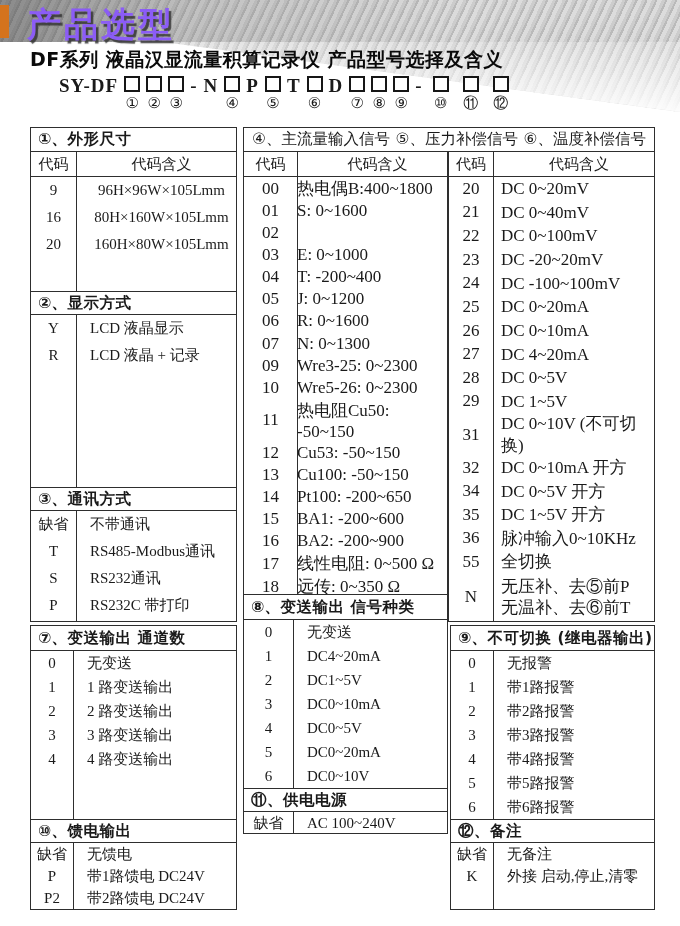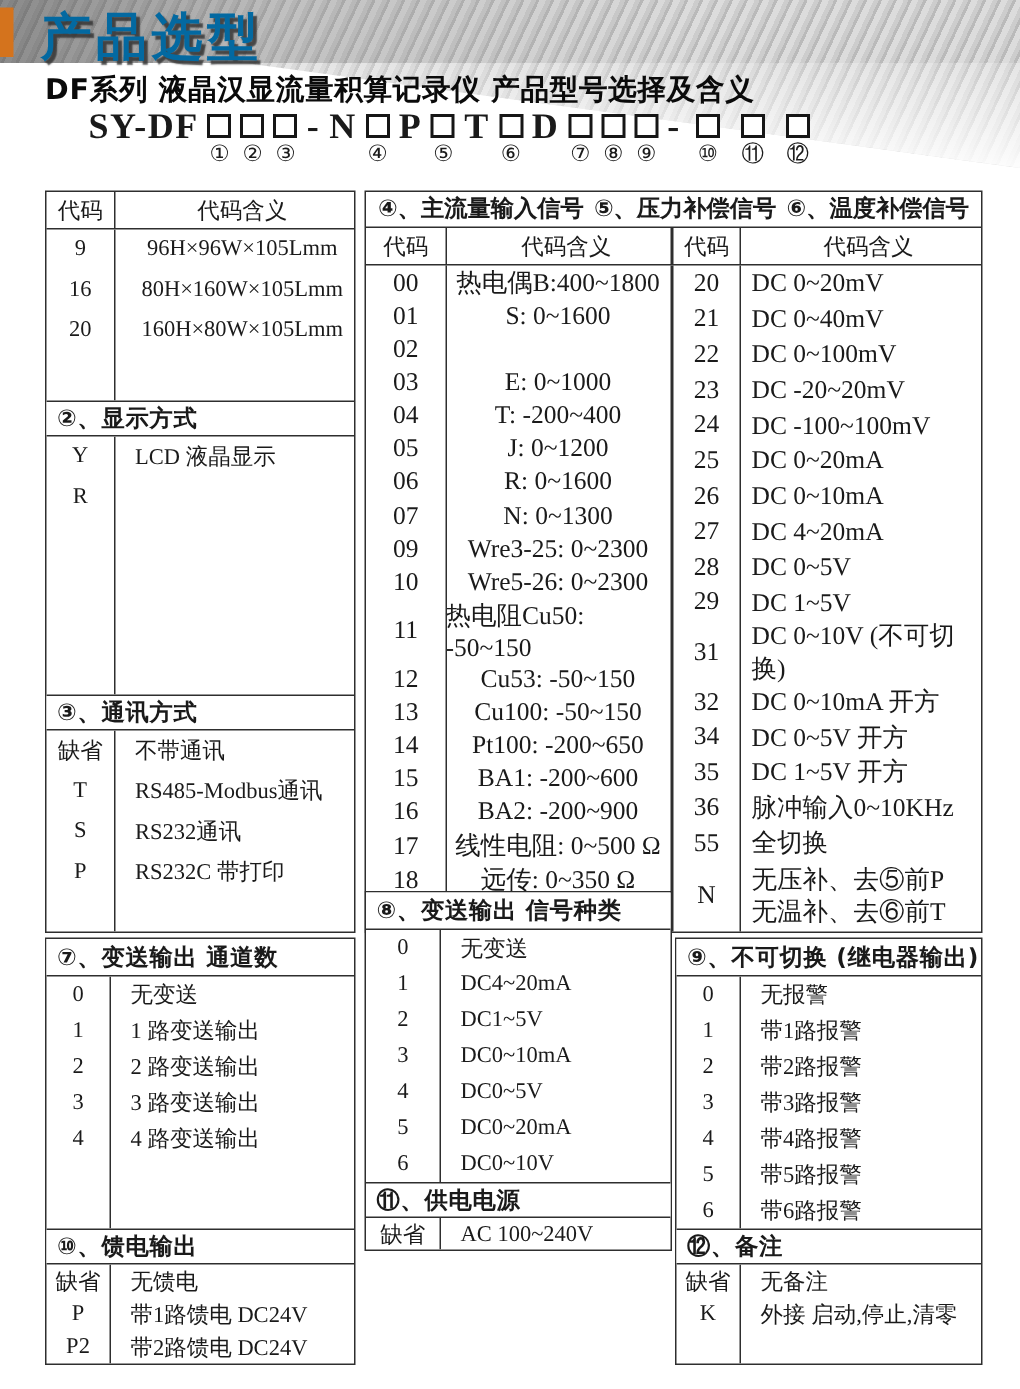--- a/index.html
+++ b/index.html
@@ -12,28 +12,28 @@
     background:
       linear-gradient(100deg, rgba(70,70,70,.55) 0%, rgba(130,130,130,.30) 28%, rgba(240,240,240,.05) 68%),
       repeating-linear-gradient(115deg,#b7b7b7 0 2px,#dbdbdb 2px 6px,#cbcbcb 6px 9px);}
   .wedge{position:absolute;left:0;top:42px;width:680px;height:70px;z-index:1;
     background:
       linear-gradient(to bottom, rgba(255,255,255,.15), rgba(255,255,255,.93)),
       repeating-linear-gradient(115deg,#c0c0c0 0 2px,#e0e0e0 2px 6px,#d2d2d2 6px 9px);
     clip-path:polygon(24% 0,100% 0,100% 100%);}
   .accent{position:absolute;left:0;top:5px;width:9px;height:33px;background:#d4731d;z-index:2}
   .banner-title{position:absolute;left:27px;top:2px;z-index:3;font-size:34px;font-weight:bold;
-    color:#0369a1;letter-spacing:3px;text-shadow:2.5px 2.5px 1px rgba(50,50,50,.85)}
+    color:#8b5cf6;letter-spacing:3px;text-shadow:2.5px 2.5px 1px rgba(50,50,50,.85)}
   .subtitle{position:absolute;left:30px;top:47px;z-index:3;font-size:19px;font-weight:bold;
     letter-spacing:.5px;color:#0a0a0a}
 
   
   .model{position:absolute;left:56px;top:76px;z-index:3;display:flex;align-items:flex-start;
     font-family:"Liberation Serif","DejaVu Serif",serif}
-  .mtext{font-size:24px;font-weight:bold;line-height:19px;margin:0 3px;letter-spacing:1px}
+  .mtext{font-size:19px;font-weight:bold;line-height:19px;margin:0 3px;letter-spacing:1px}
   .munit{display:flex;flex-direction:column;align-items:center;margin:0 3px}
   .munit:nth-last-child(-n+3){margin:0 7px}
   .mbox{width:16px;height:16px;border:2px solid #161616;background:#fff}
   .mnum{font-size:15px;line-height:16px;margin-top:3px}
 
   
   .tbl{position:absolute;border:1px solid #2e2e2e;display:flex;flex-direction:column;background:#fff}
   .sec-title{height:24px;flex:0 0 auto;border-bottom:1px solid #2e2e2e;display:flex;align-items:center;
     padding-left:7px;font-weight:bold;font-size:15.5px;letter-spacing:.5px;background:#fff}
   .sec-title.mid{border-top:1px solid #2e2e2e}
@@ -51,33 +51,33 @@
   
   #tleft{left:30px;top:127px;width:207px;height:495px;--codew:45px}
   #rows-s1{height:114px}
   #rows-s1 .tr,#rows-s2 .tr,#rows-s3 .tr{height:27px}
   #rows-s2{height:172px}
   #rows-s3{flex:1}
 
   
   #tbig{left:243px;top:127px;width:412px;height:495px}
   .big-title{height:24px;flex:0 0 auto;border-bottom:1px solid #2e2e2e;display:flex;align-items:center;
-    justify-content:space-between;padding:0 8px;font-weight:bold;font-size:15.5px}
+    justify-content:space-between;padding:0 8px;font-weight:normal;font-size:15.5px}
   .big-colhead{height:25px;flex:0 0 auto;border-bottom:1px solid #2e2e2e;display:flex;
     font-family:"Liberation Serif","DejaVu Serif",serif;font-size:15px}
   .bg1{width:203px;display:flex;position:relative;--codew:53px}
   .bg2{flex:1;display:flex;position:relative;border-left:2px solid #2e2e2e;--codew:44px}
   .big-body{flex:1;display:flex;min-height:0}
   .g1{width:203px;--codew:53px}
   .g2{flex:1;border-left:2px solid #2e2e2e;--codew:44px}
   .g1,.g2{position:relative;display:flex;flex-direction:column;font-size:17px;
     font-family:"Liberation Serif","DejaVu Serif",serif}
   .g1 .tr,.g2 .tr{flex:1 1 0;height:auto}
   .g2 .tr.tall{flex:2 1 0}
-  .g1 .td.val{align-items:center;padding-left:0}
+  .g1 .td.val{padding-left:0}
   .g2 .td.val{padding-left:8px;line-height:1.25}
 
   
   #bt7{left:30px;top:625px;width:207px;height:285px;--codew:42px}
   #bt8{left:243px;top:594px;width:205px;height:240px;--codew:49px}
   #bt9{left:450px;top:625px;width:205px;height:285px;--codew:42px}
   .bt .sec-title{height:25px}
   .bt .sec-title.mid{height:24px}
   .bt-rows{height:168px;flex:0 0 auto}
   .bt-rows .tr{height:24px}
@@ -145,20 +145,21 @@
       <span class="mbox"></span>
       <span class="mnum">⑪</span>
     </span>
     <span class="munit">
       <span class="mbox"></span>
       <span class="mnum">⑫</span>
     </span>
   </div>
 
 <div class="tbl" id="tleft">
+  <div class="sec-title">①、外形尺寸</div>
   <div class="colhead">
     <div class="td code">代码</div>
     <div class="td val center">代码含义</div>
     <i class="vline"></i>
   </div>
   <div class="rows vcenter" id="rows-s1">
     <i class="vline"></i>
   <div class="tr">
         <div class="td code">9</div>
         <div class="td val">
@@ -182,20 +183,23 @@
   <div class="rows" id="rows-s2">
     <i class="vline"></i>
   <div class="tr">
         <div class="td code">Y</div>
         <div class="td val">
           <div>LCD 液晶显示</div>
         </div>
       </div>
       <div class="tr">
         <div class="td code">R</div>
+        <div class="td val">
+          <div>LCD 液晶 + 记录</div>
+        </div>
       </div>
     </div>
   <div class="sec-title mid">③、通讯方式</div>
   <div class="rows" id="rows-s3">
     <i class="vline"></i>
   <div class="tr">
         <div class="td code">缺省</div>
         <div class="td val">
           <div>不带通讯</div>
         </div>

